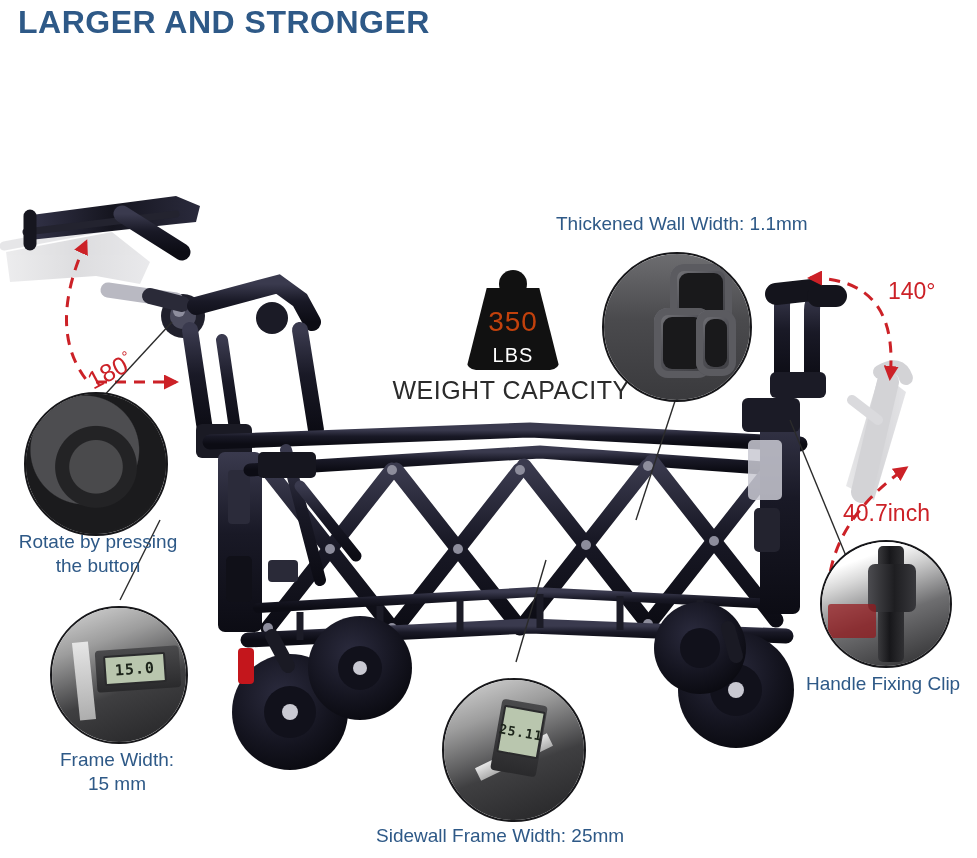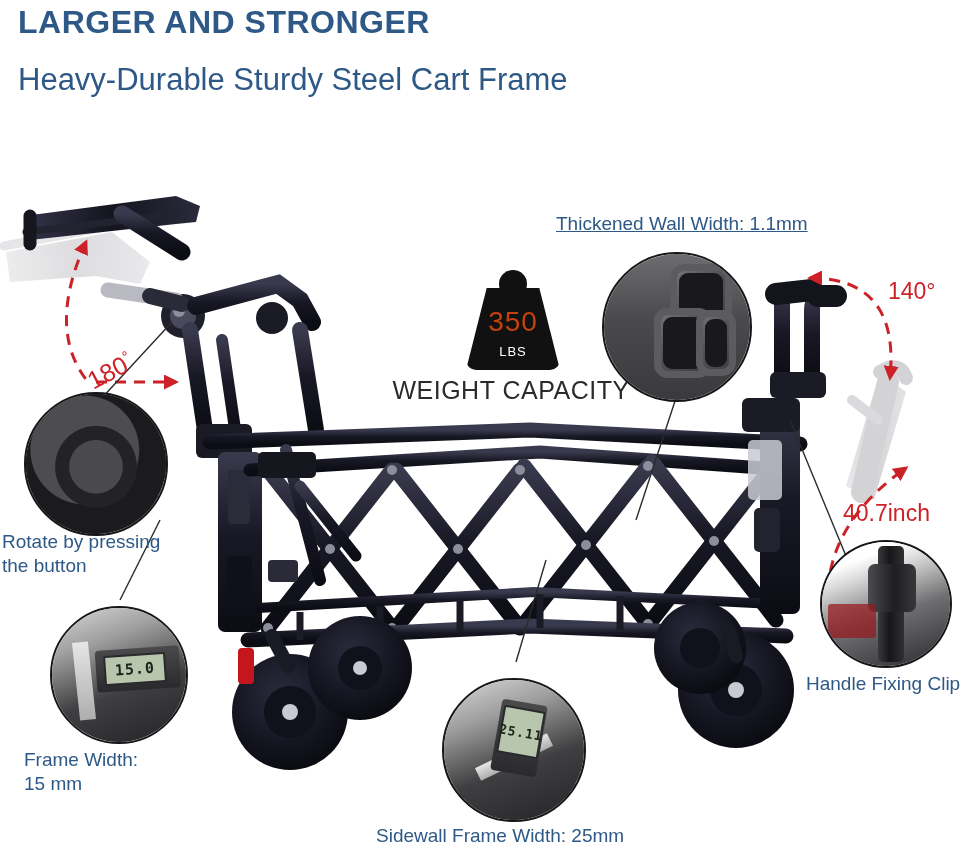--- a/index.html
+++ b/index.html
@@ -41,21 +41,21 @@
   }
 
   
   .label {
     position: absolute;
     color: #2e5987;
     font-size: 19px;
     line-height: 1.25;
     white-space: pre-line;
   }
-  .label.center { }
+  .label.center { text-align: center; }
 
   .red-label {
     position: absolute;
     color: #cc2127;
     font-size: 23px;
     font-weight: normal;
     white-space: nowrap;
   }
   .red-label.rot {
     transform: rotate(-28deg);
@@ -101,21 +101,21 @@
     font-weight: normal;
     letter-spacing: 1px;
   }
   .weight-unit {
     position: absolute;
     left: 0;
     top: 74px;
     width: 94px;
     text-align: center;
     color: #ffffff;
-    font-size: 13px;
+    font-size: 20px;
     letter-spacing: 1px;
   }
   .weight-caption {
     position: absolute;
     left: 380px;
     top: 376px;
     width: 262px;
     text-align: center;
     color: #2b2b2b;
     font-size: 25px;
@@ -214,21 +214,20 @@
 
   
   #leader-svg { position: absolute; left: 0; top: 0; }
 </style>
 </head>
 <body>
 
 <div id="page">
 
   <div class="title-main">LARGER AND STRONGER</div>
-  <div class="title-sub">Heavy-Durable Sturdy Steel Cart Frame</div>
 
   <svg id="cart-svg" width="977" height="858" viewBox="0 0 977 858">
     <defs>
       <linearGradient id="steel" x1="0" y1="0" x2="0" y2="1">
         <stop offset="0%" stop-color="#3a3a4e"></stop>
         <stop offset="45%" stop-color="#191926"></stop>
         <stop offset="100%" stop-color="#0c0c14"></stop>
       </linearGradient>
       <linearGradient id="steel2" x1="0" y1="0" x2="1" y2="0">
         <stop offset="0%" stop-color="#34344a"></stop>
@@ -425,21 +424,21 @@
     <div class="tube" style="left:66px; top:10px; width:62px; height:74px;">
         <div class="hole"></div>
       </div>
     <div class="tube" style="left:50px; top:54px; width:58px; height:70px;">
         <div class="hole"></div>
       </div>
     <div class="tube" style="left:92px; top:56px; width:40px; height:66px;">
         <div class="hole"></div>
       </div>
   </div>
-  <div class="label" style="left:556px; top:212px;text-decoration:underline;">Thickened Wall Width: 1.1mm</div>
+  <div class="label" style="left:556px; top:212px;">Thickened Wall Width: 1.1mm</div>
 
   <div class="circle cir-cal" style="left:50px; top:606px; width:134px; height:134px;">
     <div class="fill"></div>
     <div class="caliper-jaw" style="left:24px; top:34px; width:16px; height:78px; transform:rotate(-6deg);"></div>
     <div class="caliper-body" style="left:44px; top:40px; width:84px; height:42px; transform:rotate(-4deg);"></div>
     <div class="caliper-screen" style="left:52px; top:46px; width:58px; height:26px; transform:rotate(-4deg);">15.0</div>
   </div>
   <div class="label center" style="left:24px; top:748px; width:186px;">Frame Width:
 15 mm</div>
 

